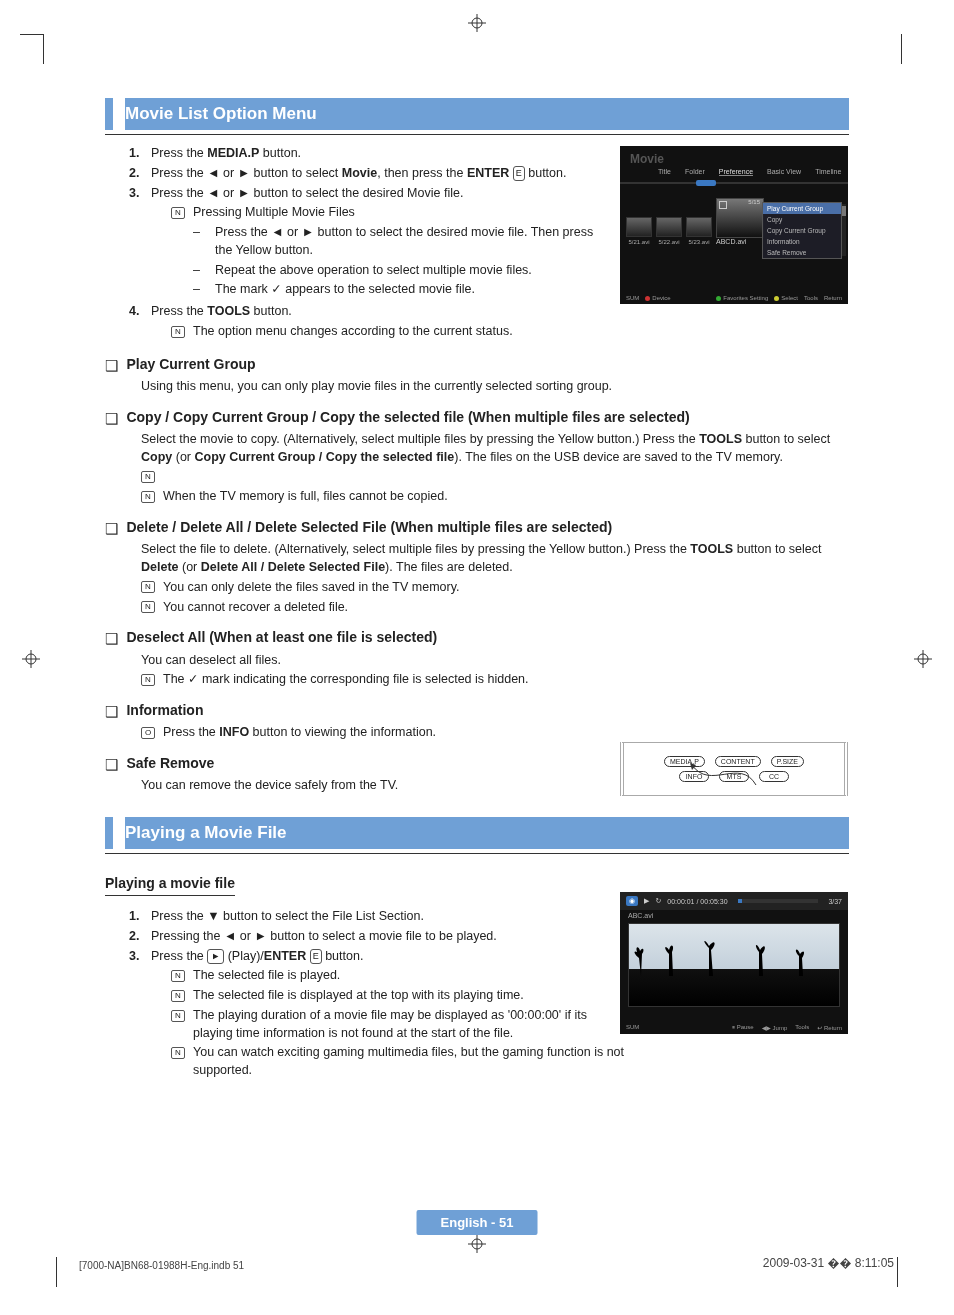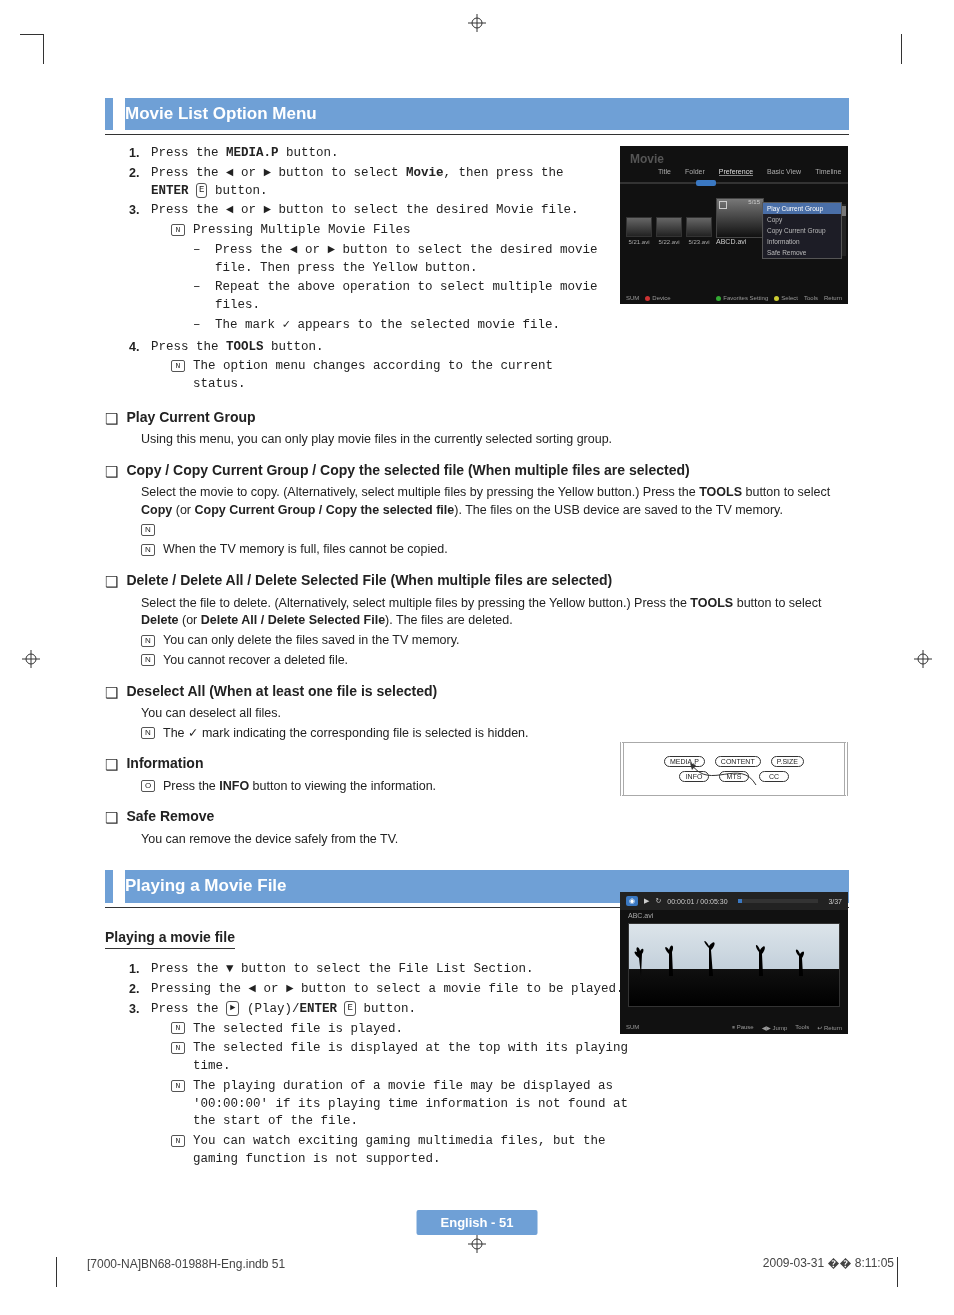--- a/index.html
+++ b/index.html
@@ -16,38 +16,38 @@
 .regmark line { stroke: #333; stroke-width: 1; }
 .content { margin: 50px 45px 0 45px; font-size: 12.5px; line-height: 1.42; }
 .section-head { display: flex; align-items: stretch; margin: 8px 0 4px 0; }
 .section-head .bar { width: 8px; background: #6fa0d6; margin-right: 12px; }
 .section-head .txt { background: #6fa0d6; color: #fff; font-weight: bold; font-size: 17px; padding: 4px 10px 4px 0; flex: 1; }
 .section-head::after { content: ""; display: block; }
 .hr { border-bottom: 1px solid #333; margin-bottom: 10px; }
 .ol { list-style: none; margin: 6px 0 6px 24px; }
 .ol > li { display: flex; margin: 2px 0; }
 .ol .num { font-weight: bold; width: 22px; flex-shrink: 0; }
-.ol .body { flex: 1; font-family: Liberation Mono, monospace; }
+.ol .body { flex: 1; }
 .sub { margin-left: 20px; margin-top: 2px; }
 .sub .row { display: flex; margin: 2px 0; }
 .sub .ic { width: 22px; flex-shrink: 0; text-align: left; }
 .dash { width: 22px; flex-shrink: 0; text-align: left; }
 .noteic { display: inline-block; width: 14px; height: 12px; border: 1px solid #555; border-radius: 2px; font-size: 8px; line-height: 10px; text-align: center; vertical-align: middle; }
 .q { display: flex; align-items: flex-start; margin: 12px 0 2px 0; }
 .q .qic { font-size: 15px; margin-right: 8px; color: #333; }
 .q .qtxt { font-weight: bold; font-size: 14px; }
 .qbody { margin-left: 36px; }
 .notei { display: flex; margin: 2px 0; }
 .notei .ic { width: 22px; flex-shrink: 0; }
 .play-head { font-weight: bold; font-size: 14px; border-bottom: 1px solid #333; display: inline-block; margin: 10px 0 6px 0; padding-bottom: 1px; }
 .bold { font-weight: bold; }
 .btn-enter { display: inline-block; border: 1px solid #555; border-radius: 3px; padding: 0 2px; font-size: 9px; vertical-align: middle; }
 .btn-play { display: inline-block; border: 1px solid #555; border-radius: 3px; padding: 0 3px; font-size: 9px; vertical-align: middle; }
 .footer-pg { position: absolute; bottom: 80px; left: 50%; transform: translateX(-50%); background: #6fa0d6; color: #fff; font-size: 13px; font-weight: bold; padding: 5px 24px; border-radius: 2px; }
-.footer-left { position: absolute; bottom: 44px; left: 68px; font-size: 12px; color: #444; padding-left: 19px; }
+.footer-left { position: absolute; bottom: 44px; left: 60px; font-size: 10px; color: #444; padding-left: 19px; }
 .footer-right { position: absolute; bottom: 44px; right: 60px; font-size: 12px; color: #444; }
 .crop-bl { position: absolute; bottom: 28px; left: 56px; width: 1px; height: 30px; background: #333; }
 .crop-br { position: absolute; bottom: 28px; right: 56px; width: 1px; height: 30px; background: #333; }
 
 
 .shot1 { position: absolute; top: 146px; right: 106px; width: 228px; height: 158px; background: #111; color: #ccc; font-size: 7px; }
 .shot1 .hdr { padding: 6px 6px 2px 10px; }
 .shot1 .mvtxt { font-size: 12px; font-weight: bold; color: #555; }
 .shot1 .tabs { display: flex; gap: 14px; font-size: 7px; color: #aaa; margin-top: 2px; padding-left: 28px; }
 .shot1 .tabs .act { border-bottom: 1px solid #888; color: #ddd; }

